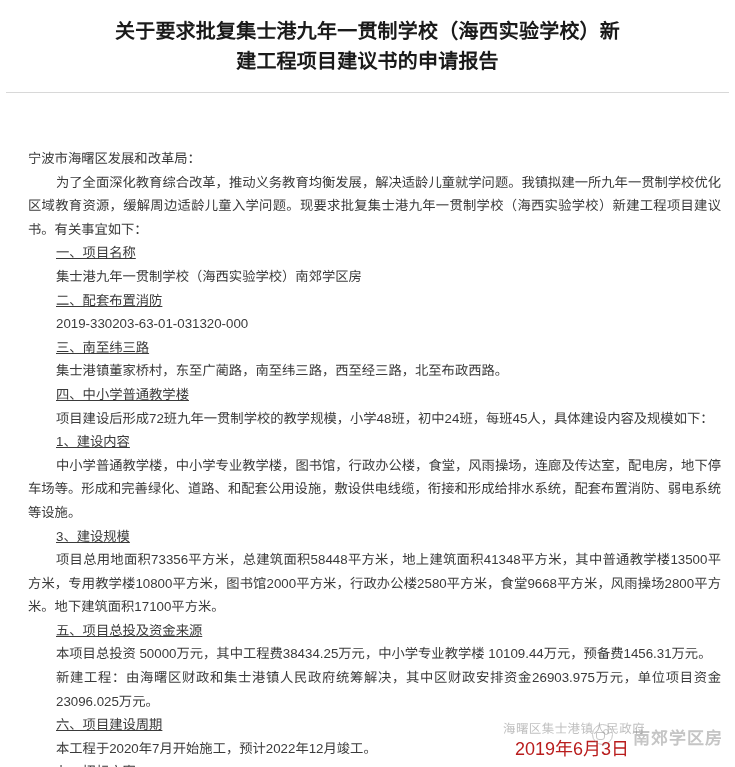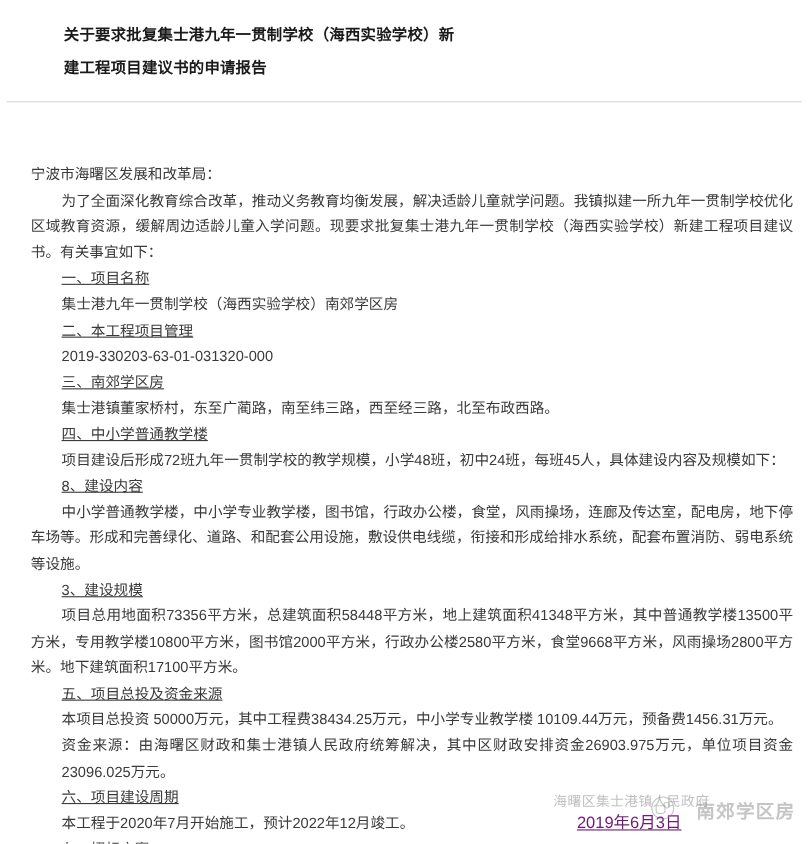--- a/index.html
+++ b/index.html
@@ -19,21 +19,22 @@
   .page {
     position: relative;
     width: 735px;
     height: 767px;
     box-sizing: border-box;
   }
 
   
   .doc-title {
     padding: 16px 58px 0 58px;
-    font-size: 14px;
+    text-align: center;
+    font-size: 20px;
     font-weight: bold;
     line-height: 30px;
     letter-spacing: 0.2px;
     color: #1a1a1a;
   }
   .title-line {
     display: block;
   }
 
   .title-rule {
@@ -80,24 +81,23 @@
     line-height: 20px;
   }
   .sig-org {
     color: #9a9a9a;
     opacity: 0.62;
     letter-spacing: 0.4px;
     font-size: 12.5px;
     padding-right: 6px;
   }
   .sig-date {
-    color: #701a75;
-    font-size: 15px;
+    color: #b91c1c;
+    font-size: 18px;
     padding-right: 10px;
-    text-decoration: underline;
   }
 
   
   .watermark {
     position: absolute;
     right: 12px;
     bottom: 18px;
     display: flex;
     align-items: flex-start;
     gap: 20px;
@@ -154,38 +154,38 @@
 
   <div class="body-wrap">
 
     <p class="p flush">宁波市海曙区发展和改革局：</p>
 
     <p class="p indent-1">为了全面深化教育综合改革，推动义务教育均衡发展，解决适龄儿童就学问题。我镇拟建一所九年一贯制学校优化区域教育资源，缓解周边适龄儿童入学问题。现要求批复集士港九年一贯制学校（海西实验学校）新建工程项目建议书。有关事宜如下：</p>
 
     <p class="p indent-head">一、项目名称</p>
     <p class="p indent-sub">集士港九年一贯制学校（海西实验学校）南郊学区房</p>
 
-    <p class="p indent-head">二、本工程项目管理</p>
+    <p class="p indent-head">二、配套布置消防</p>
     <p class="p indent-sub">2019-330203-63-01-031320-000</p>
 
-    <p class="p indent-head">三、南郊学区房</p>
+    <p class="p indent-head">三、南至纬三路</p>
     <p class="p indent-sub">集士港镇董家桥村，东至广蔺路，南至纬三路，西至经三路，北至布政西路。</p>
 
     <p class="p indent-head">四、中小学普通教学楼</p>
     <p class="p indent-sub">项目建设后形成72班九年一贯制学校的教学规模，小学48班，初中24班，每班45人，具体建设内容及规模如下：</p>
 
-    <p class="p indent-head">8、建设内容</p>
+    <p class="p indent-head">1、建设内容</p>
     <p class="p indent-1">中小学普通教学楼，中小学专业教学楼，图书馆，行政办公楼，食堂，风雨操场，连廊及传达室，配电房，地下停车场等。形成和完善绿化、道路、和配套公用设施，敷设供电线缆，衔接和形成给排水系统，配套布置消防、弱电系统等设施。</p>
 
     <p class="p indent-head">3、建设规模</p>
     <p class="p indent-1">项目总用地面积73356平方米，总建筑面积58448平方米，地上建筑面积41348平方米，其中普通教学楼13500平方米，专用教学楼10800平方米，图书馆2000平方米，行政办公楼2580平方米，食堂9668平方米，风雨操场2800平方米。地下建筑面积17100平方米。</p>
 
     <p class="p indent-head">五、项目总投及资金来源</p>
     <p class="p indent-sub">本项目总投资 50000万元，其中工程费38434.25万元，中小学专业教学楼 10109.44万元，预备费1456.31万元。</p>
-    <p class="p indent-sub">资金来源：由海曙区财政和集士港镇人民政府统筹解决，其中区财政安排资金26903.975万元，单位项目资金23096.025万元。</p>
+    <p class="p indent-sub">新建工程：由海曙区财政和集士港镇人民政府统筹解决，其中区财政安排资金26903.975万元，单位项目资金23096.025万元。</p>
 
     <p class="p indent-head">六、项目建设周期</p>
     <p class="p indent-sub">本工程于2020年7月开始施工，预计2022年12月竣工。</p>
 
     <p class="p indent-head">七、招标方案</p>
 
   </div>
 
   <div class="signature">
     <div class="sig-org">海曙区集士港镇人民政府</div>

